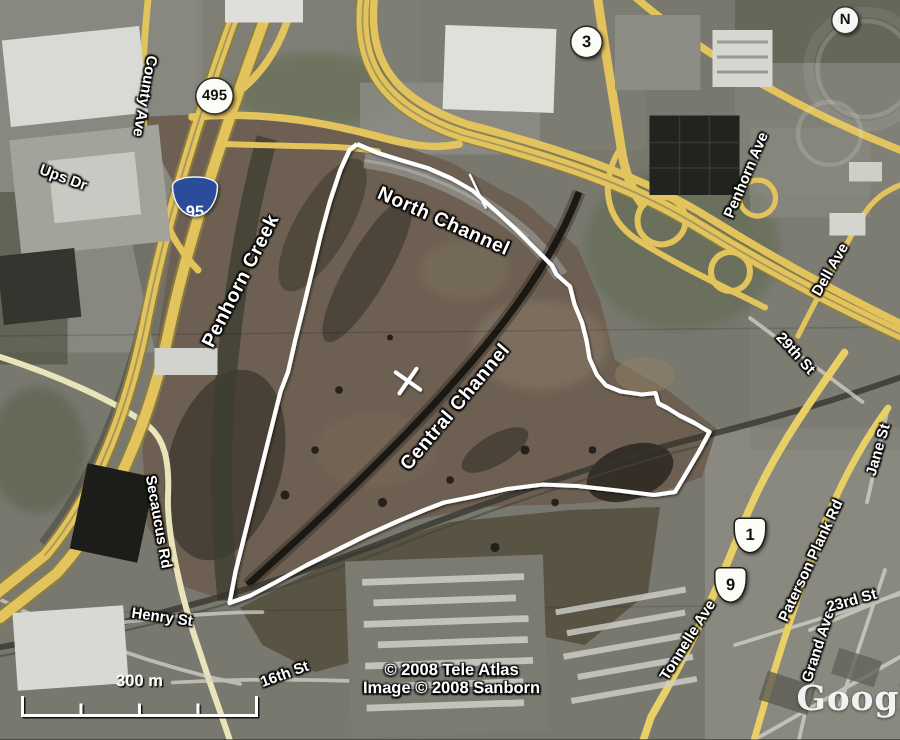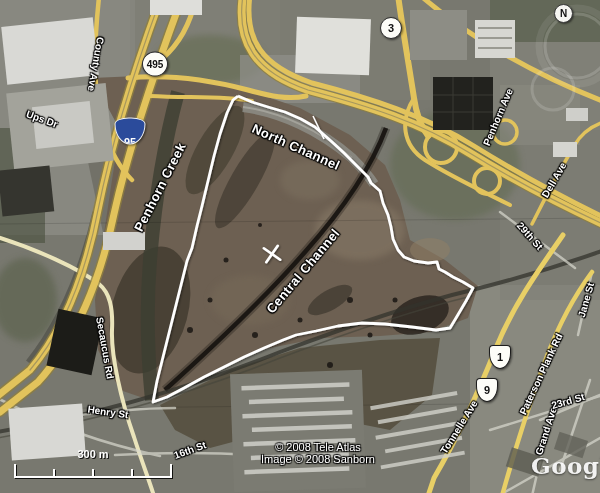--- a/index.html
+++ b/index.html
@@ -34,22 +34,22 @@
   
   #scalebar{position:absolute;left:14px;top:448px;width:158px;height:30px;
     filter:drop-shadow(1px 1px 0 rgba(0,0,0,.85));}
   .sb-label{position:absolute;left:0;right:0;top:0;text-align:center;color:#fff;
     font-size:11px;font-weight:bold;}
   .sb-line{position:absolute;left:0;right:0;bottom:0;height:2px;background:#fff;}
   .sb-tick{position:absolute;bottom:0;width:2px;background:#fff;}
   .t0{left:0;height:14px;}.t25{left:39px;height:9px;}.t50{left:78px;height:9px;}
   .t75{left:117px;height:9px;}.t100{right:0;height:14px;}
   
-  .attr-line{position:absolute;left:318px;transform:translateX(-50%);color:#fff;
-    font-size:11px;font-weight:normal;white-space:nowrap;
+  .attr-line{position:absolute;left:301px;transform:translateX(-50%);color:#fff;
+    font-size:11px;font-weight:bold;white-space:nowrap;
     text-shadow:1px 1px 1px #000,-1px -1px 1px #000,1px -1px 1px #000,-1px 1px 1px #000;}
   #attr1{top:441px;} #attr2{top:453px;}
   
   #google-logo{position:absolute;left:531px;top:452px;color:rgba(255,255,255,.93);
     font-family:"DejaVu Serif",serif;font-size:23px;font-weight:bold;letter-spacing:.5px;
     text-shadow:0 1px 2px rgba(0,0,0,.55);}
 </style>
 </head>
 <body>
 
@@ -260,21 +260,21 @@
       <div class="map-label lbl-street" style="left: 586px; top: 300px; transform: translate(-50%, -50%) rotate(-74deg);">Jane St</div>
       <div class="map-label lbl-street" style="left: 105px; top: 348px; transform: translate(-50%, -50%) rotate(80deg);">Secaucus Rd</div>
       <div class="map-label lbl-street" style="left: 108px; top: 412px; transform: translate(-50%, -50%) rotate(8deg);">Henry St</div>
       <div class="map-label lbl-street" style="left: 190px; top: 450px; transform: translate(-50%, -50%) rotate(-20deg);">16th St</div>
       <div class="map-label lbl-street" style="left: 459px; top: 427px; transform: translate(-50%, -50%) rotate(-58deg);">Tonnelle Ave</div>
       <div class="map-label lbl-street" style="left: 541px; top: 374px; transform: translate(-50%, -50%) rotate(-65deg);">Paterson Plank Rd</div>
       <div class="map-label lbl-street" style="left: 546px; top: 431px; transform: translate(-50%, -50%) rotate(-72deg);">Grand Ave</div>
       <div class="map-label lbl-street" style="left: 568px; top: 401px; transform: translate(-50%, -50%) rotate(-16deg);">23rd St</div>
     </div>
   <div id="shields">
-      <div class="shield shield-circle" style="left: 155px; top: 64px;">495</div>
+      <div class="shield shield-circle" style="left: 143px; top: 64px;">495</div>
       <div class="shield shield-circle small" style="left: 391px; top: 28px;">3</div>
       <div class="shield shield-interstate" style="left: 130px; top: 131px;">
         <div class="is-band"></div>
         <span class="is-num">95</span>
       </div>
       <div class="shield shield-us" style="left: 500px; top: 357px;">1</div>
       <div class="shield shield-us" style="left: 487px; top: 390px;">9</div>
     </div>
 
   <div id="compass">N</div>

